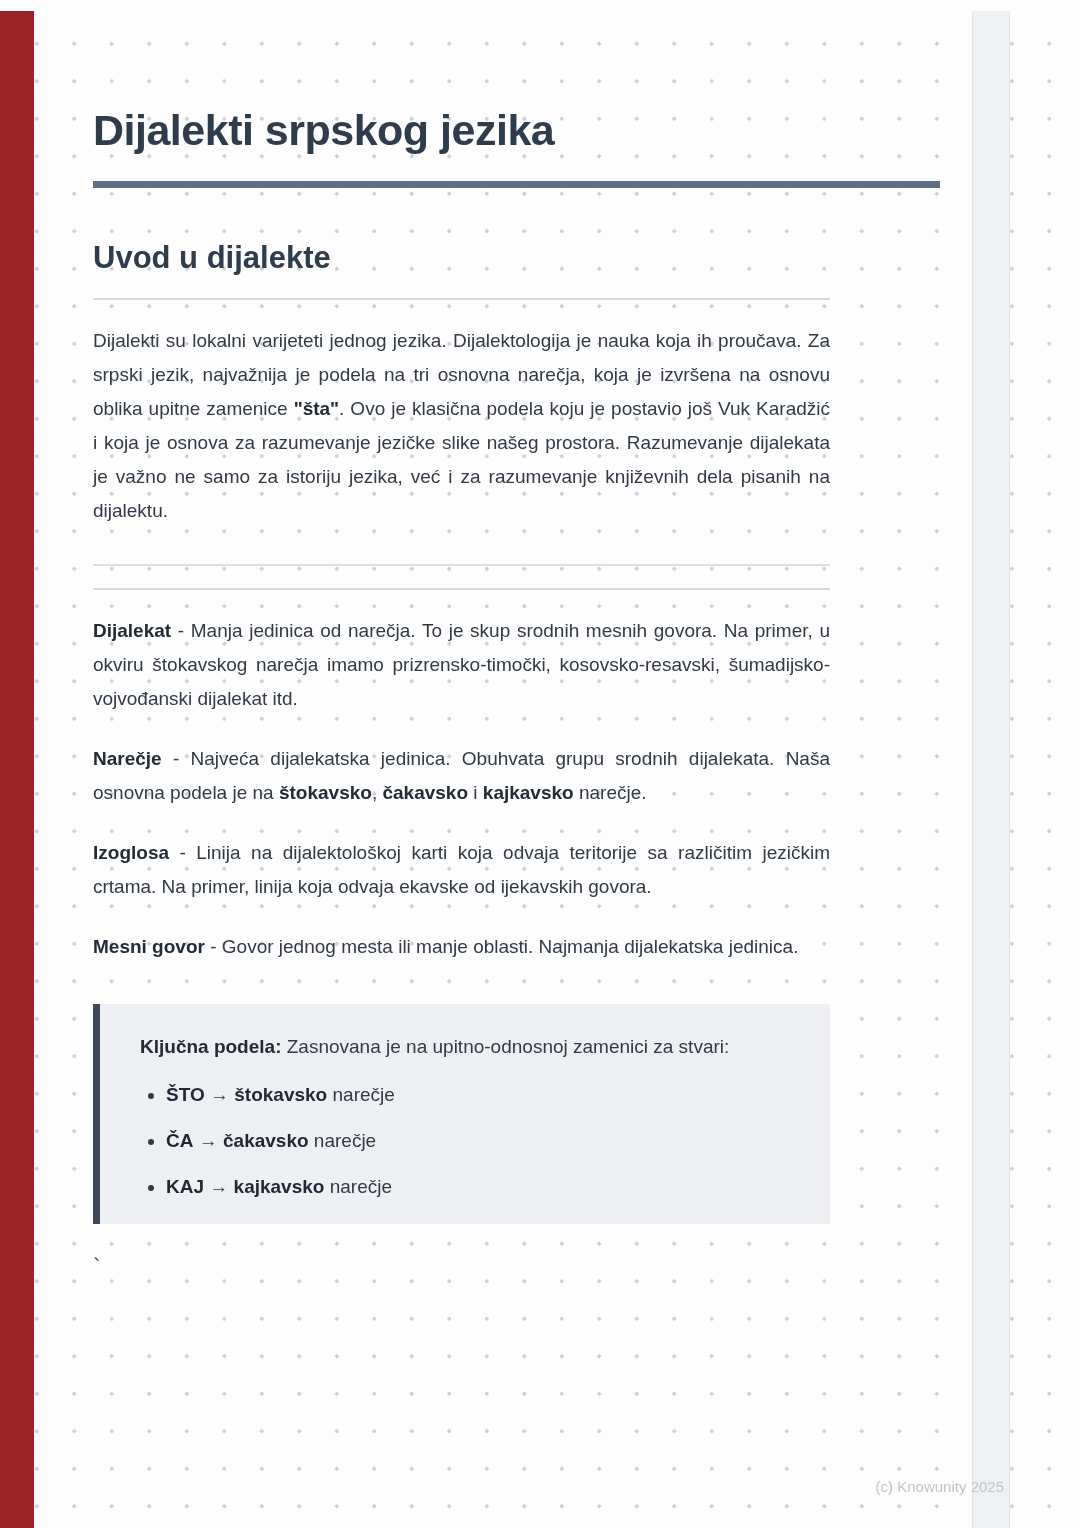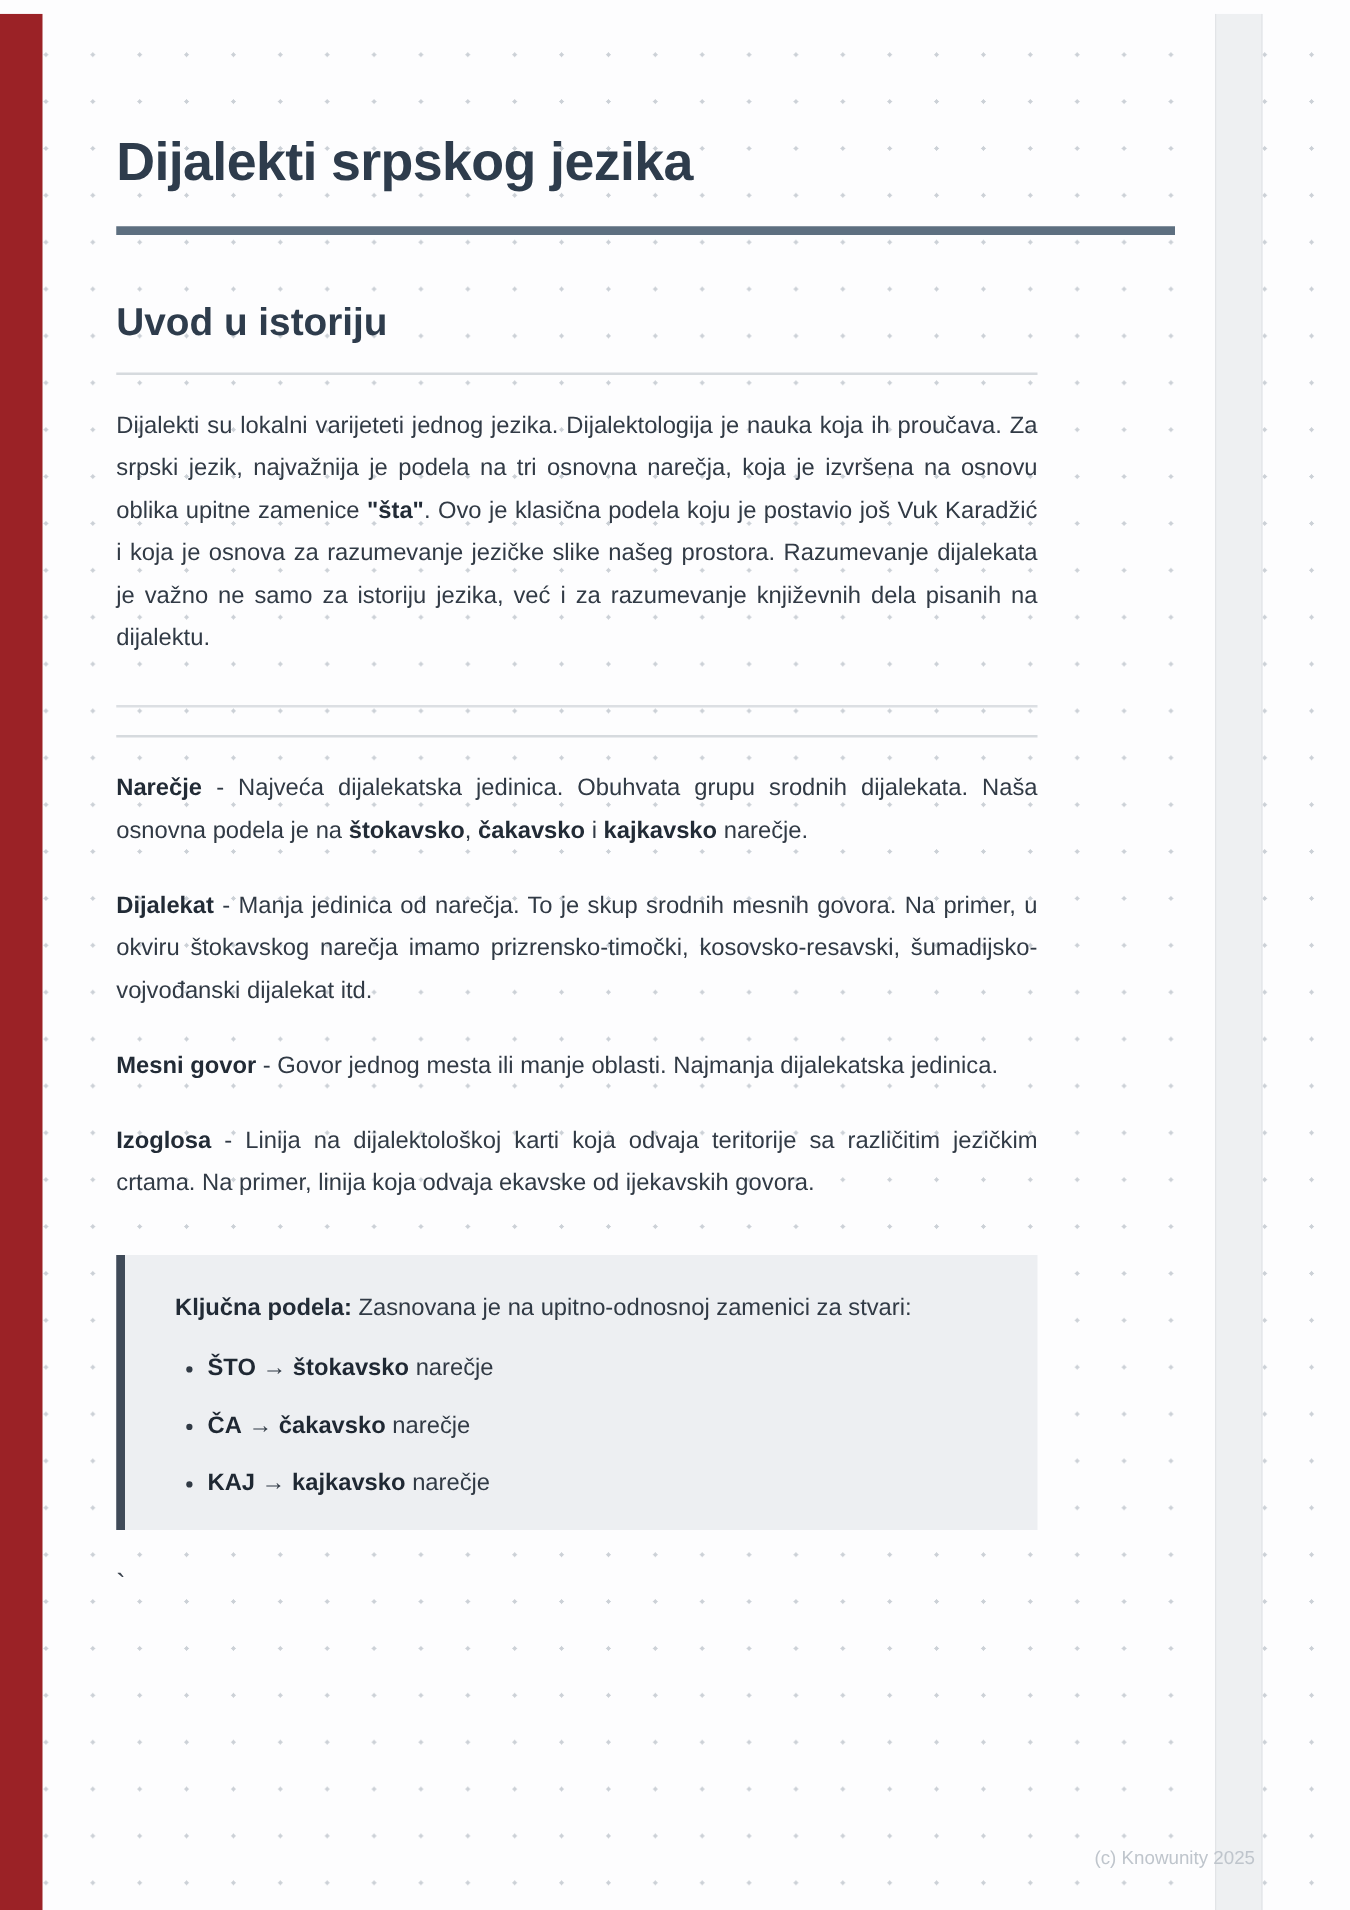--- a/index.html
+++ b/index.html
@@ -136,32 +136,32 @@
   <div class="left-accent"></div>
 
   <div class="scroll-strip"></div>
 
   <div class="content">
 
     <h1 class="doc-title">Dijalekti srpskog jezika</h1>
     <div class="rule-thick"></div>
 
     <section>
-      <h2 class="section-heading">Uvod u istoriju</h2>
+      <h2 class="section-heading">Uvod u dijalekte</h2>
       <div class="rule-thin"></div>
       <p class="body-text">Dijalekti su lokalni varijeteti jednog jezika. Dijalektologija je nauka koja ih proučava. Za srpski jezik, najvažnija je podela na tri osnovna narečja, koja je izvršena na osnovu oblika upitne zamenice <strong>"šta"</strong>. Ovo je klasična podela koju je postavio još Vuk Karadžić i koja je osnova za razumevanje jezičke slike našeg prostora. Razumevanje dijalekata je važno ne samo za istoriju jezika, već i za razumevanje književnih dela pisanih na dijalektu.</p>
       <div class="rule-divider"></div>
     </section>
 
     <section>
       <div class="rule-thin"></div>
+      <p class="body-text"><strong>Dijalekat</strong> - Manja jedinica od narečja. To je skup srodnih mesnih govora. Na primer, u okviru štokavskog narečja imamo prizrensko-timočki, kosovsko-resavski, šumadijsko-vojvođanski dijalekat itd.</p>
       <p class="body-text"><strong>Narečje</strong> - Najveća dijalekatska jedinica. Obuhvata grupu srodnih dijalekata. Naša osnovna podela je na <strong>štokavsko</strong>, <strong>čakavsko</strong> i <strong>kajkavsko</strong> narečje.</p>
-      <p class="body-text"><strong>Dijalekat</strong> - Manja jedinica od narečja. To je skup srodnih mesnih govora. Na primer, u okviru štokavskog narečja imamo prizrensko-timočki, kosovsko-resavski, šumadijsko-vojvođanski dijalekat itd.</p>
+      <p class="body-text"><strong>Izoglosa</strong> - Linija na dijalektološkoj karti koja odvaja teritorije sa različitim jezičkim crtama. Na primer, linija koja odvaja ekavske od ijekavskih govora.</p>
       <p class="body-text"><strong>Mesni govor</strong> - Govor jednog mesta ili manje oblasti. Najmanja dijalekatska jedinica.</p>
-      <p class="body-text"><strong>Izoglosa</strong> - Linija na dijalektološkoj karti koja odvaja teritorije sa različitim jezičkim crtama. Na primer, linija koja odvaja ekavske od ijekavskih govora.</p>
     </section>
 
     <div class="callout">
       <p class="callout-intro"><strong>Ključna podela:</strong> Zasnovana je na upitno-odnosnoj zamenici za stvari:</p>
       <ul class="callout-list">
         <li><strong>ŠTO</strong> → <strong>štokavsko</strong> narečje</li>
         <li><strong>ČA</strong> → <strong>čakavsko</strong> narečje</li>
         <li><strong>KAJ</strong> → <strong>kajkavsko</strong> narečje</li>
       </ul>
     </div>

